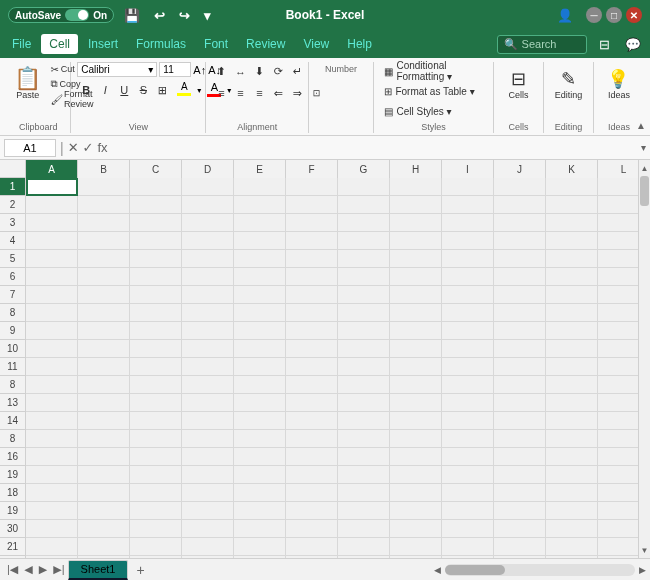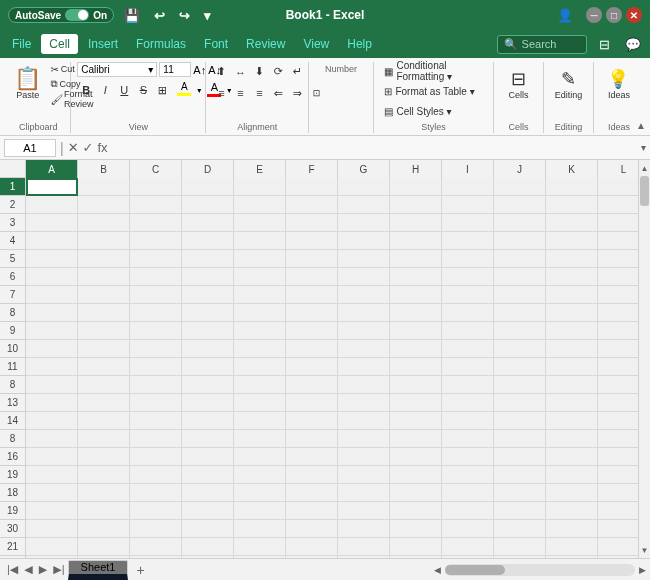--- a/index.html
+++ b/index.html
@@ -270,21 +270,21 @@
       display: flex;
       align-items: center;
     }
     .sheet-tabs-area { display: flex; align-items: center; flex: 1; padding: 0 4px; }
     .sheet-nav-btn { font-size: 11px; color: #666; cursor: pointer; padding: 0 3px; }
     .sheet-tab {
       height: 20px; padding: 0 12px; font-size: 11px; cursor: pointer;
       border: 1px solid #d0d0d0; border-bottom: none; background: white;
       display: flex; align-items: center; margin-right: 2px; border-radius: 2px 2px 0 0;
     }
-    .sheet-tab.active { background: #737373; border-bottom: 6px solid #0f172a; font-weight: normal; }
+    .sheet-tab.active { background: #0f766e; border-bottom: 2px solid #0f172a; font-weight: normal; }
     .add-sheet-btn { font-size: 14px; color: #666; cursor: pointer; padding: 0 4px; width: 20px; height: 20px; display: flex; align-items: center; justify-content: center; }
 
     
     #h-scroll-area {
       display: flex; align-items: center;
       width: 220px;
       padding: 0 2px;
     }
     .h-scroll-btn { font-size: 9px; color: #666; cursor: pointer; padding: 0 2px; }
     .h-scroll-track {

